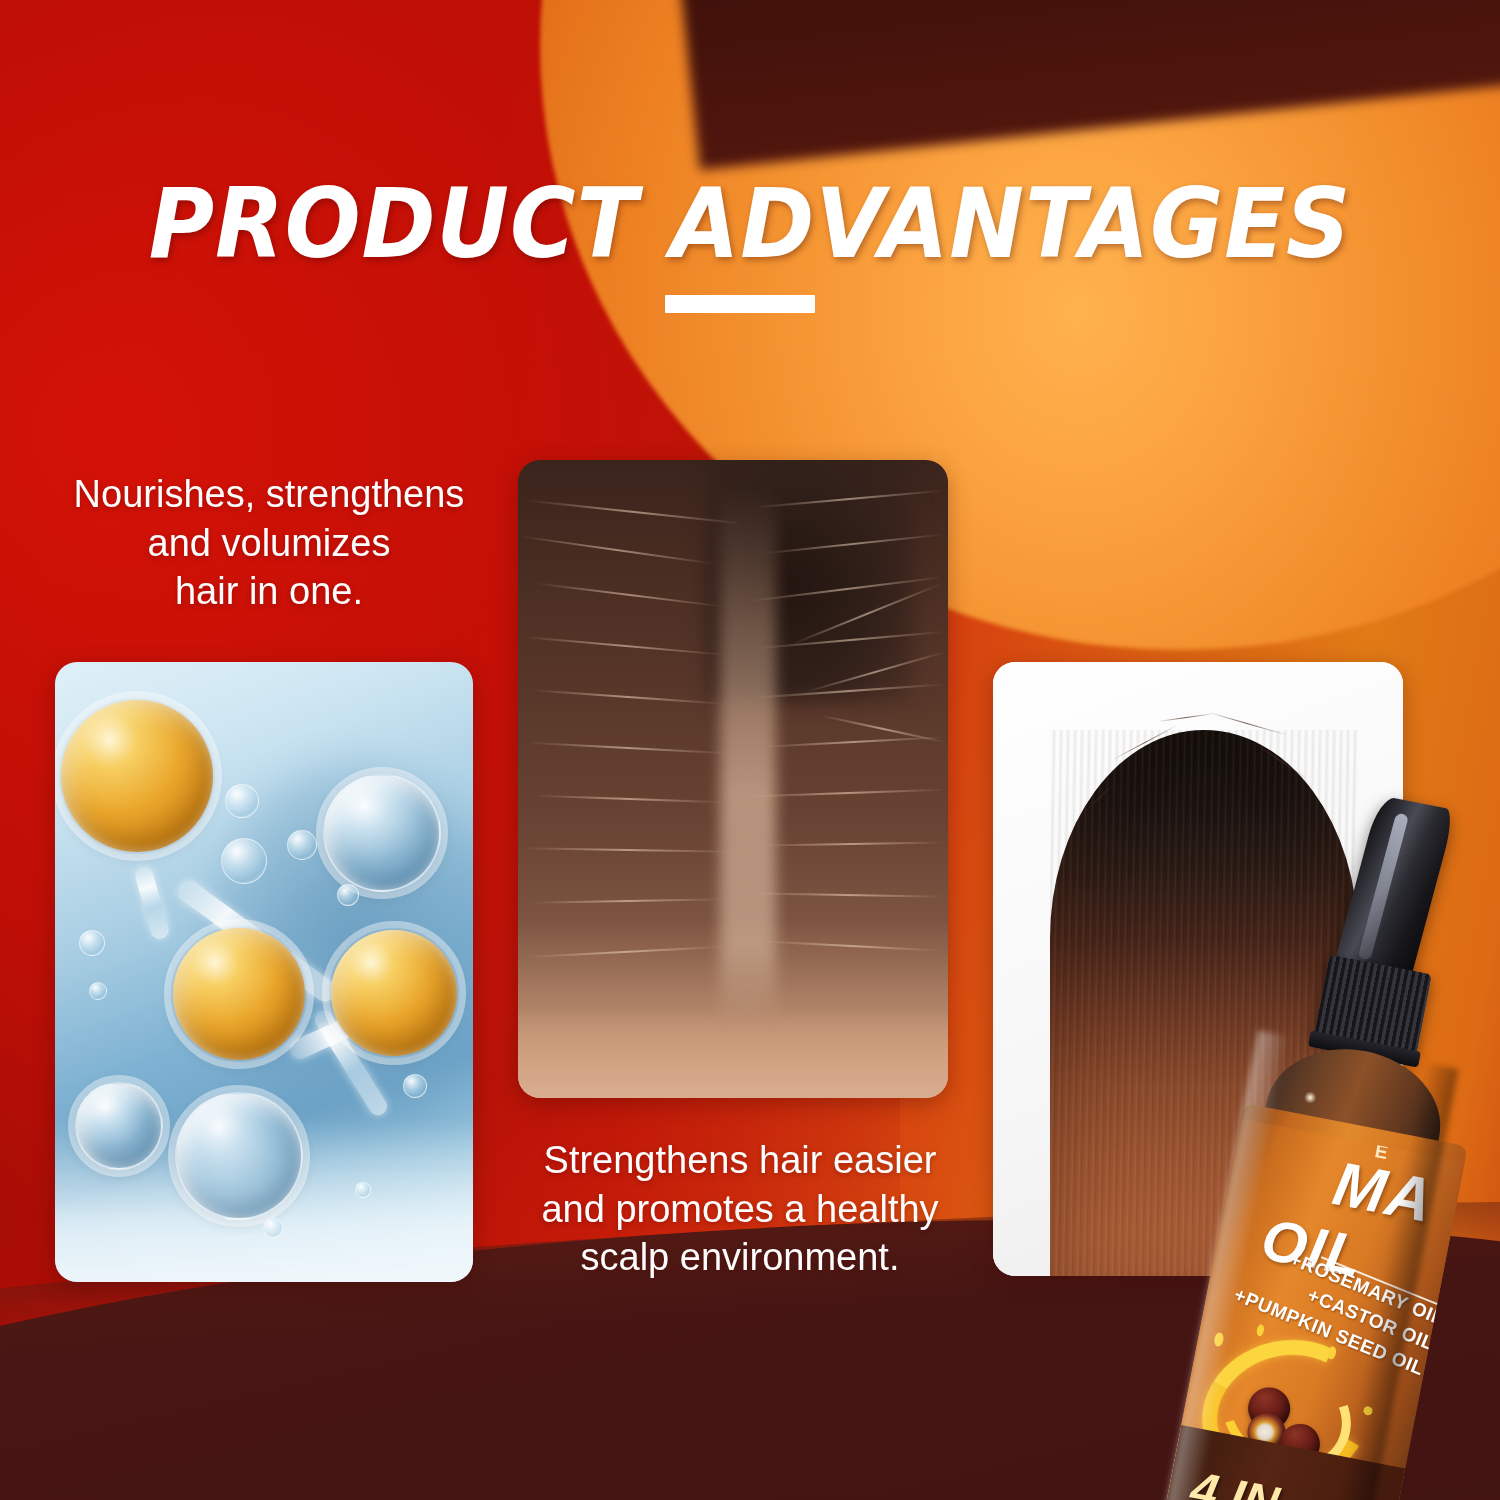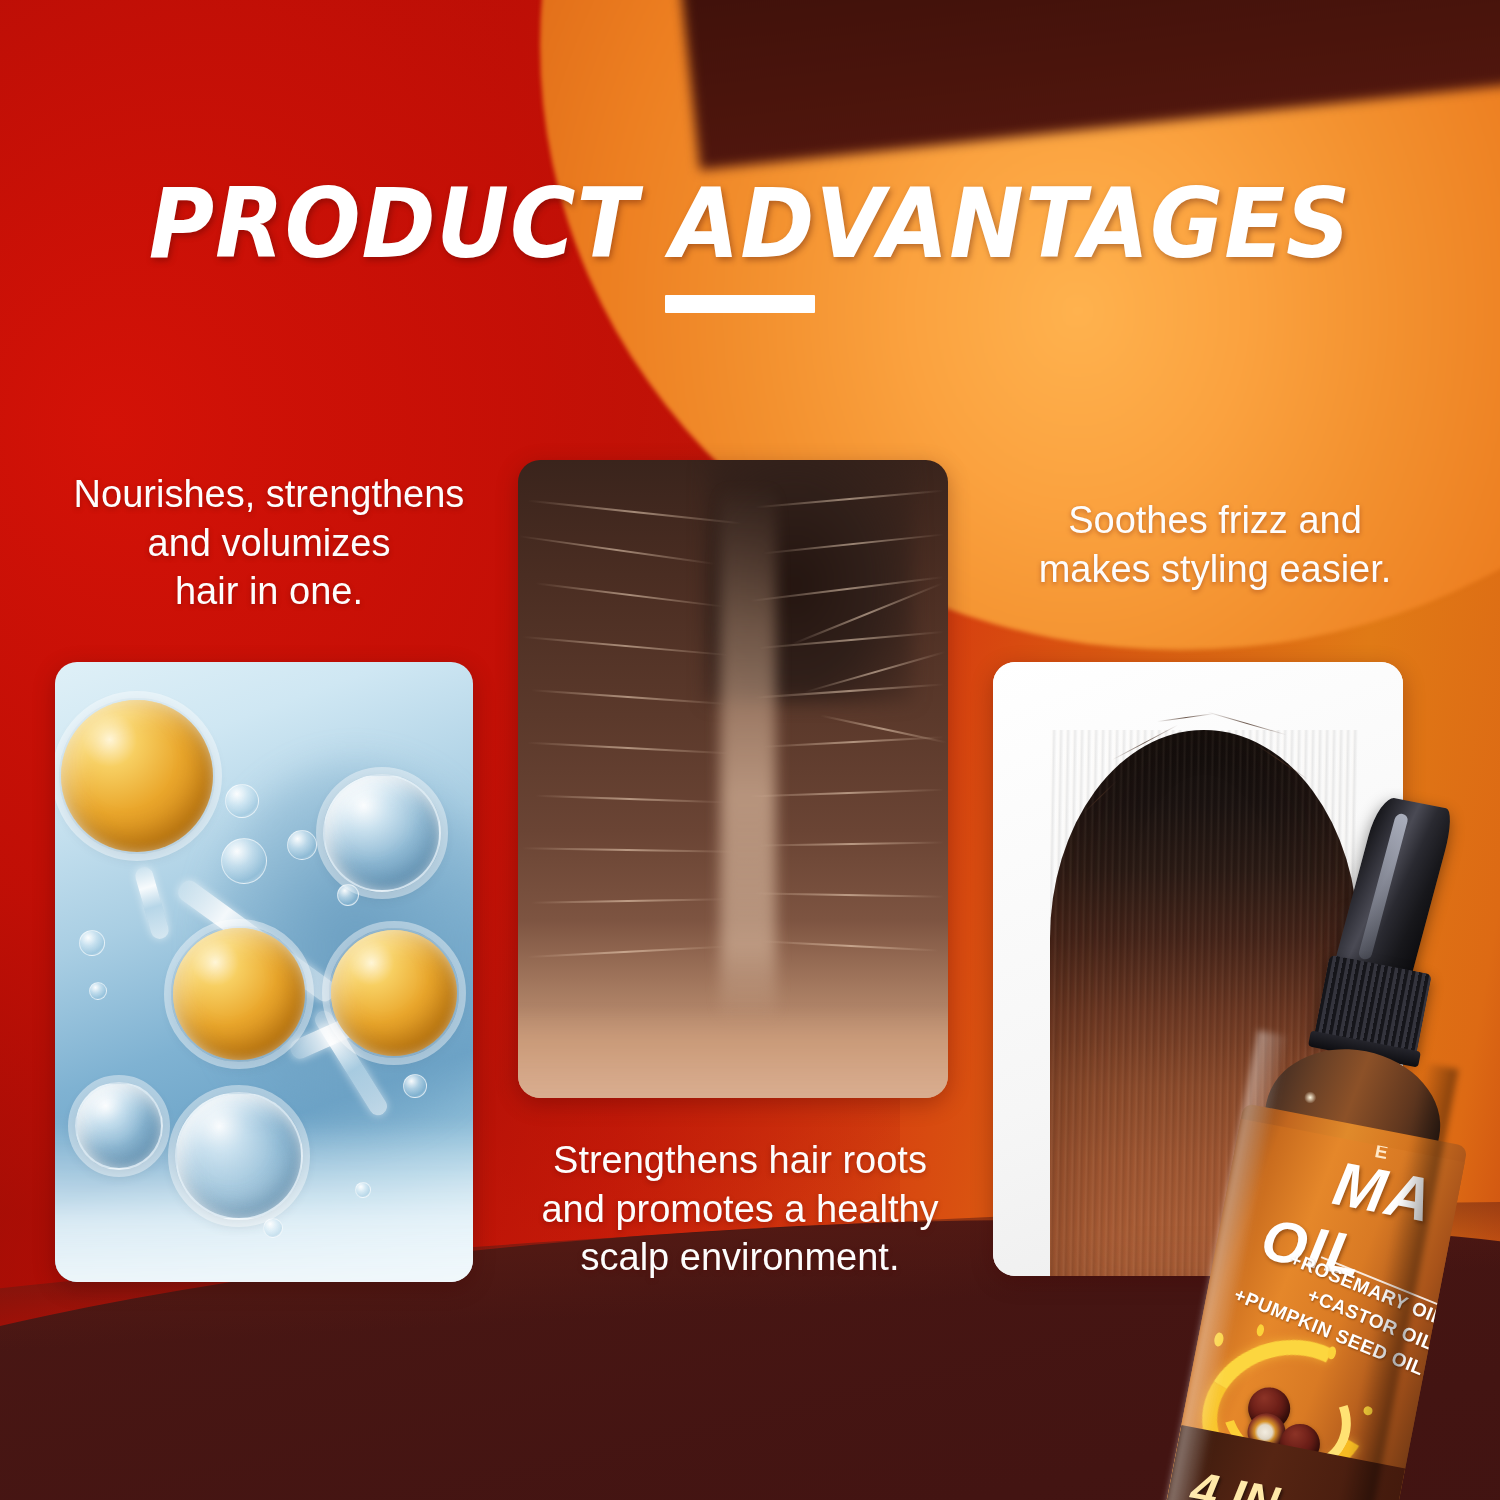--- a/index.html
+++ b/index.html
@@ -426,24 +426,22 @@
   <div class="bg-bottom-curve"></div>
   <div class="bg-bottom-curve-shade"></div>
 
   <div class="title">PRODUCT ADVANTAGES</div>
   <div class="title-underline"></div>
 
   <div class="caption" id="caption-left">Nourishes, strengthens
 and volumizes
 hair in one.</div>
 
-  <div class="caption" id="caption-right">Soothes frizz and
-makes styling easier.</div>
-
-  <div class="caption" id="caption-center">Strengthens hair roots
+
+  <div class="caption" id="caption-center">Strengthens hair easier
 and promotes a healthy
 scalp environment.</div>
 
   <div class="card" id="card-molecule">
     <div class="mol-bg"></div>
     <div class="mol-blur"></div>
     <div class="mol-surface"></div>
 
     <div class="bond" style="left:108px; top:268px; width:188px; height:22px; transform:rotate(36deg);"></div>
     <div class="bond" style="left:230px; top:350px; width:150px; height:20px; transform:rotate(-24deg);"></div>

